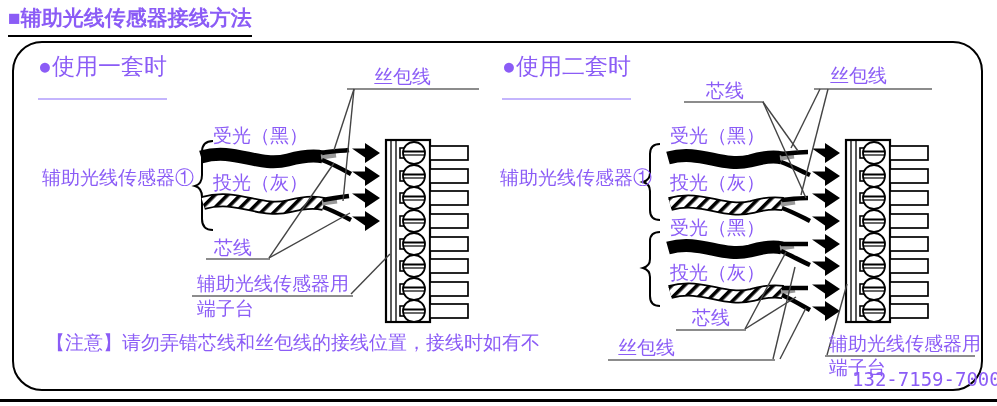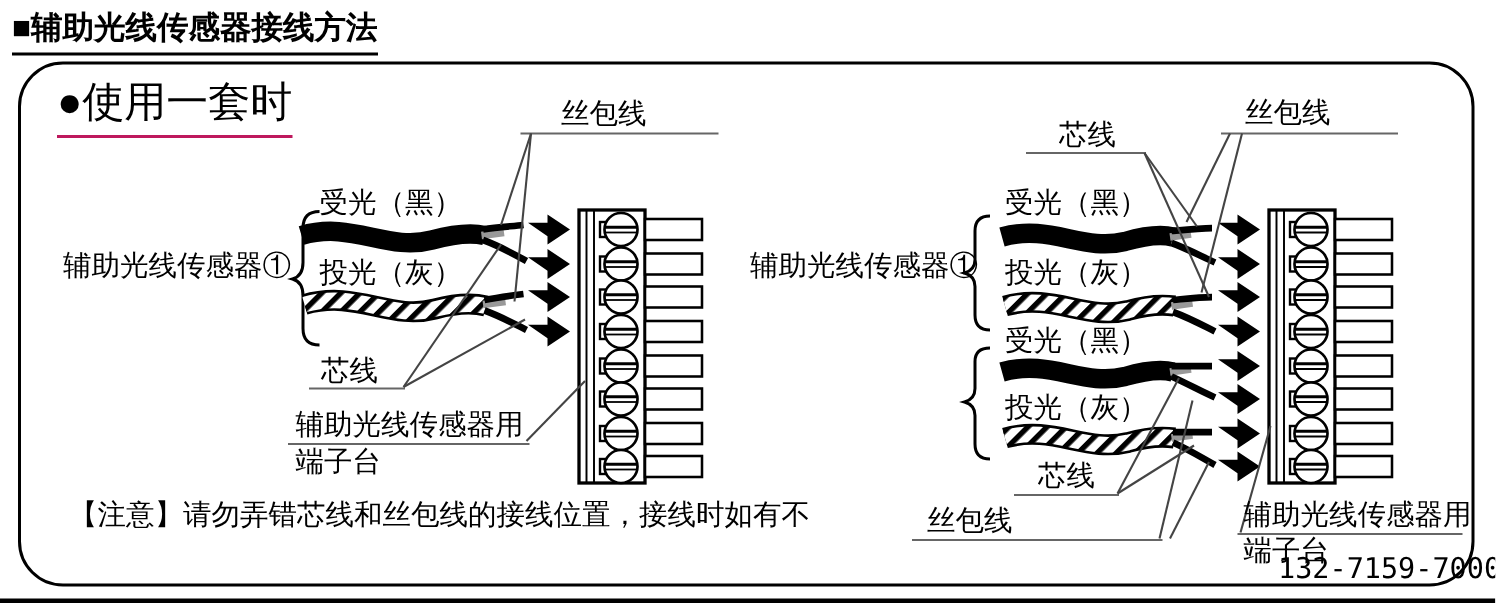--- a/index.html
+++ b/index.html
@@ -1,25 +1,25 @@
 <!DOCTYPE html>
 <html><head>
 <meta charset="utf-8">
 <style>
   html,body{margin:0;padding:0;background:#fff;}
   .stage{position:relative;width:997px;height:406px;background:#fff;overflow:hidden;
-         font-family:"Liberation Serif","DejaVu Serif",serif;color:#000000;}
+         font-family:"Liberation Serif","DejaVu Serif",serif;color:#8b5cf6;}
   .title{position:absolute;left:8px;top:4px;font-size:21px;font-weight:bold;
          border-bottom:2px solid #000;padding-bottom:3px;white-space:nowrap;}
   .panel-border{position:absolute;left:12px;top:41px;width:971px;height:350px;
                 border:2.5px solid #000;border-radius:30px;box-sizing:border-box;}
   .bottom-rule{position:absolute;left:0;top:399px;width:997px;height:2.5px;background:#000;}
   .lbl{position:absolute;font-size:19px;line-height:1.15;white-space:nowrap;}
-  .hdr{position:absolute;font-size:28px;line-height:1.1;white-space:nowrap;
-       border-bottom:2px solid #be185d;padding-bottom:5px;}
+  .hdr{position:absolute;font-size:23px;line-height:1.1;white-space:nowrap;
+       border-bottom:2px solid #c4b5fd;padding-bottom:19px;}
   .note{position:absolute;font-size:19px;white-space:nowrap;}
   .phone{position:absolute;font-family:"DejaVu Sans Mono","Liberation Mono",monospace;
          font-size:19px;white-space:nowrap;}
   svg{position:absolute;left:0;top:0;}
 </style>
 </head>
 <body>
 
 <div class="stage">
 
@@ -208,20 +208,21 @@
   <div class="hdr" style="left:38px;top:54px;">●使用一套时</div>
   <div class="lbl" style="left:374px;top:66px;">丝包线</div>
   <div class="lbl" style="left:213px;top:125px;">受光（黑）</div>
   <div class="lbl" style="left:42px;top:167px;">辅助光线传感器①</div>
   <div class="lbl" style="left:213px;top:172px;">投光（灰）</div>
   <div class="lbl" style="left:214px;top:237px;">芯线</div>
   <div class="lbl" style="left:197px;top:273px;">辅助光线传感器用</div>
   <div class="lbl" style="left:197px;top:298px;">端子台</div>
   <div class="note" style="left:46px;top:330px;">【注意】请勿弄错芯线和丝包线的接线位置，接线时如有不</div>
 
+  <div class="hdr" style="left:502px;top:54px;">●使用二套时</div>
   <div class="lbl" style="left:706px;top:80px;">芯线</div>
   <div class="lbl" style="left:830px;top:65px;">丝包线</div>
   <div class="lbl" style="left:670px;top:125px;">受光（黑）</div>
   <div class="lbl" style="left:500px;top:167px;">辅助光线传感器①</div>
   <div class="lbl" style="left:670px;top:172px;">投光（灰）</div>
   <div class="lbl" style="left:670px;top:217px;">受光（黑）</div>
   <div class="lbl" style="left:670px;top:262px;">投光（灰）</div>
   <div class="lbl" style="left:692px;top:307px;">芯线</div>
   <div class="lbl" style="left:618px;top:337px;">丝包线</div>
   <div class="lbl" style="left:829px;top:333px;">辅助光线传感器用</div>

